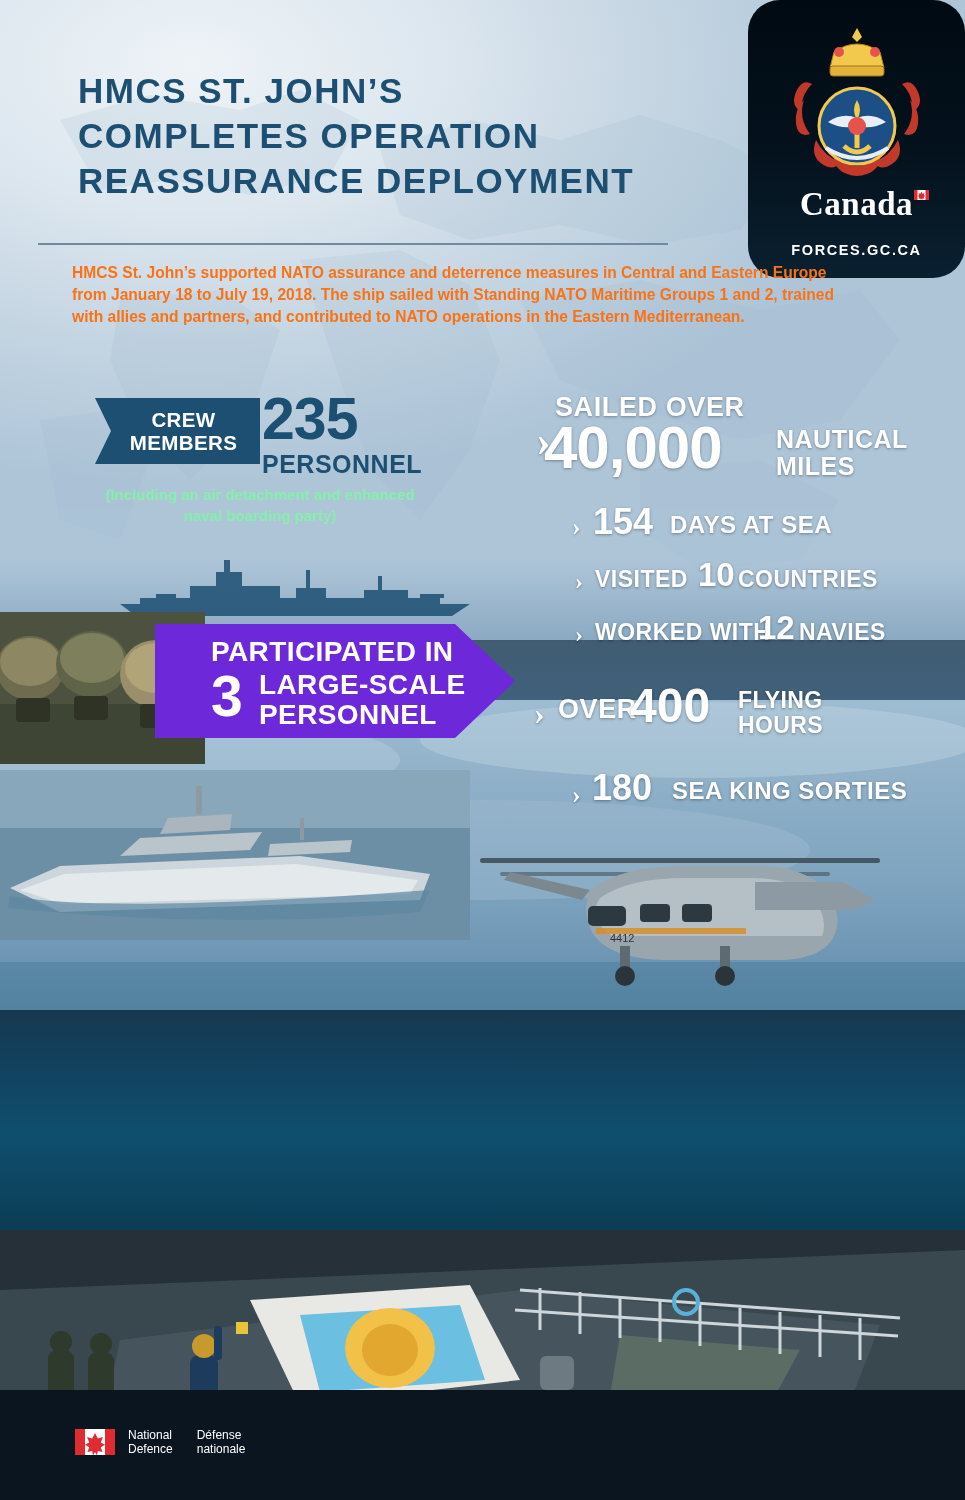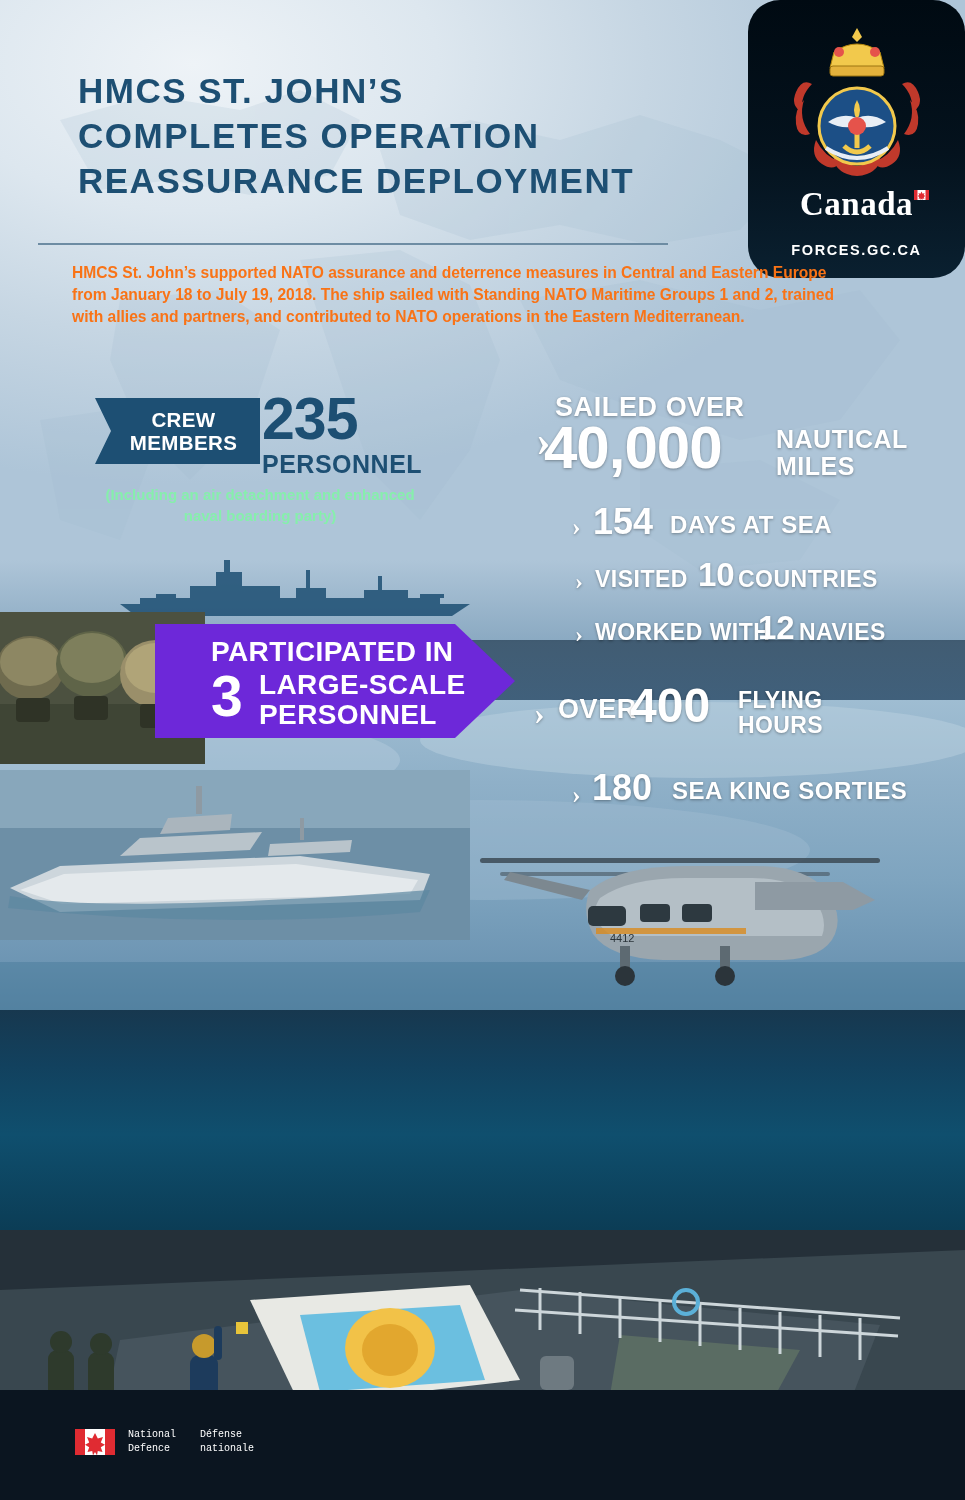--- a/index.html
+++ b/index.html
@@ -176,21 +176,21 @@
   .r400-num { position:absolute; left:110px; top:290px; font-size:48px; line-height:48px; }
   .r400-txt { position:absolute; left:218px; top:296px; font-size:23px; line-height:25px; letter-spacing:.4px; }
 
   .r180-chev { left:52px; top:388px; font-size:26px; }
   .r180-num { position:absolute; left:72px; top:378px; font-size:36px; line-height:36px; }
   .r180-txt { position:absolute; left:152px; top:385px; font-size:24px; letter-spacing:.5px; }
 
   
   .wordmark { position:absolute; left:75px; bottom:44px; display:flex; align-items:center; }
   .wm-flag { width:40px; height:26px; margin-right:13px; position:relative; }
-  .wm-text { font-size:10px; line-height:14px; color:#ffffff; display:flex;font-family:Liberation Mono, monospace; }
+  .wm-text { font-size:12px; line-height:14px; color:#ffffff; display:flex; }
   .wm-col { margin-right:24px; }
   .wm-col div { white-space:nowrap; }
 
   .helo { position:absolute; left:470px; top:820px; }
 </style>
 </head>
 <body>
 
 <div class="bg-top"></div>
 

